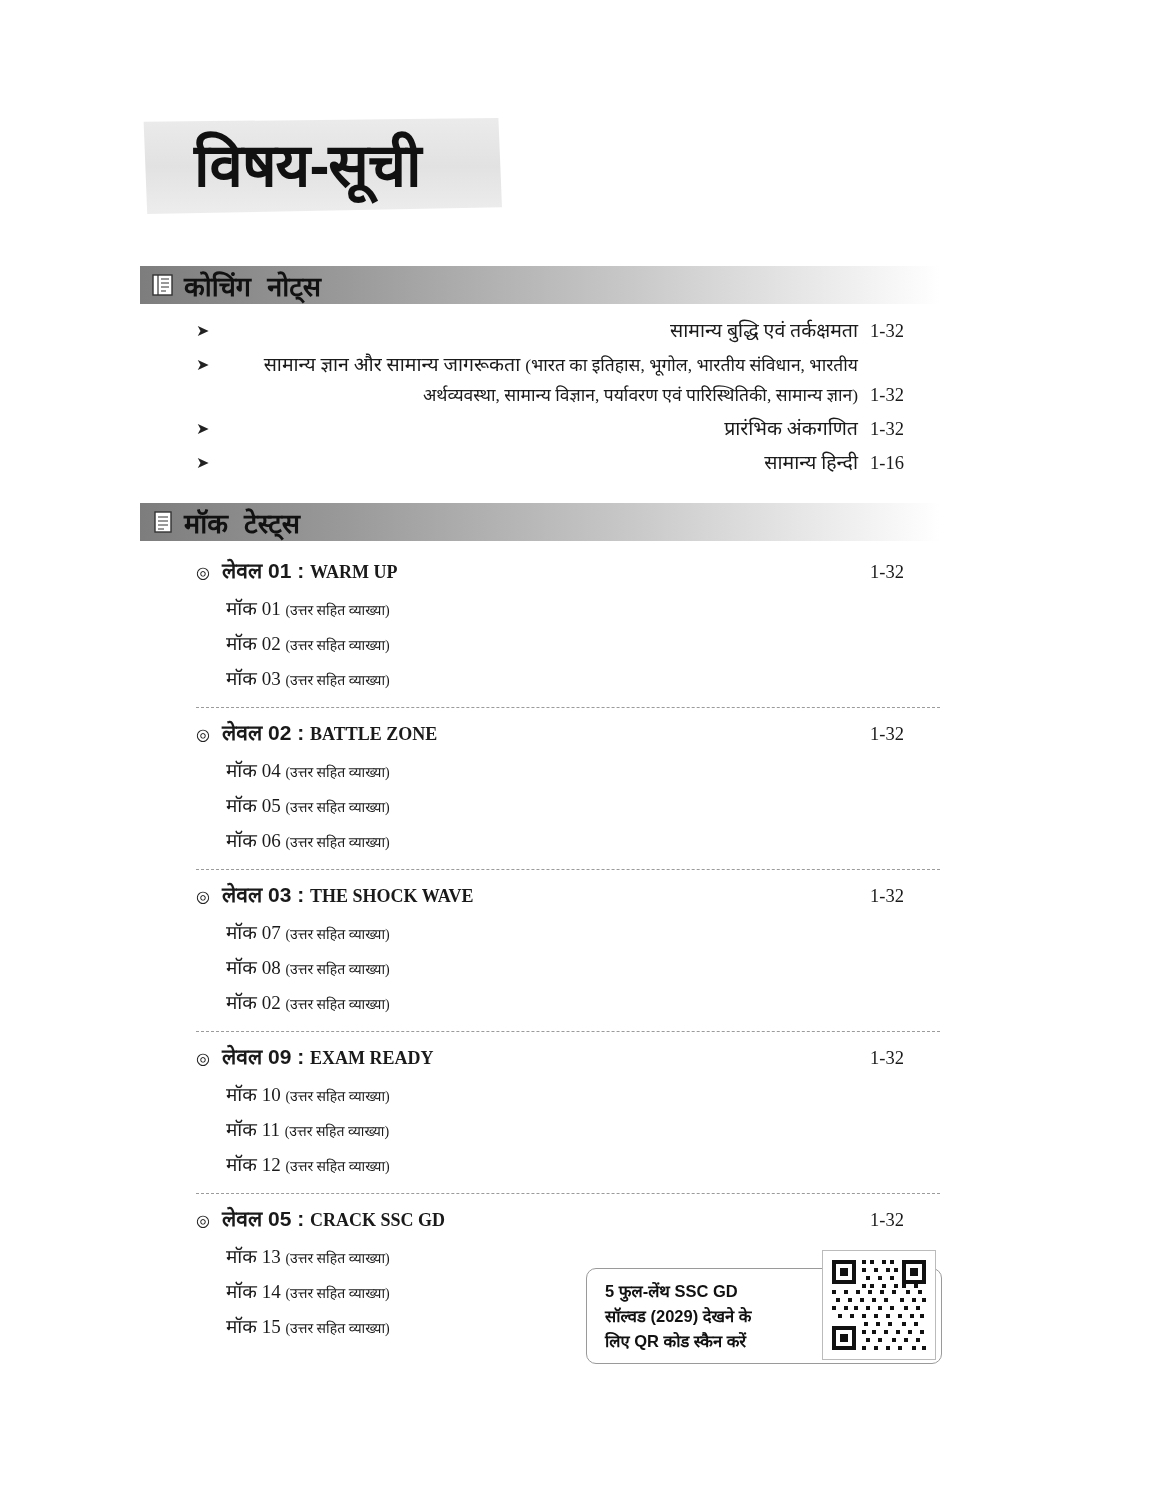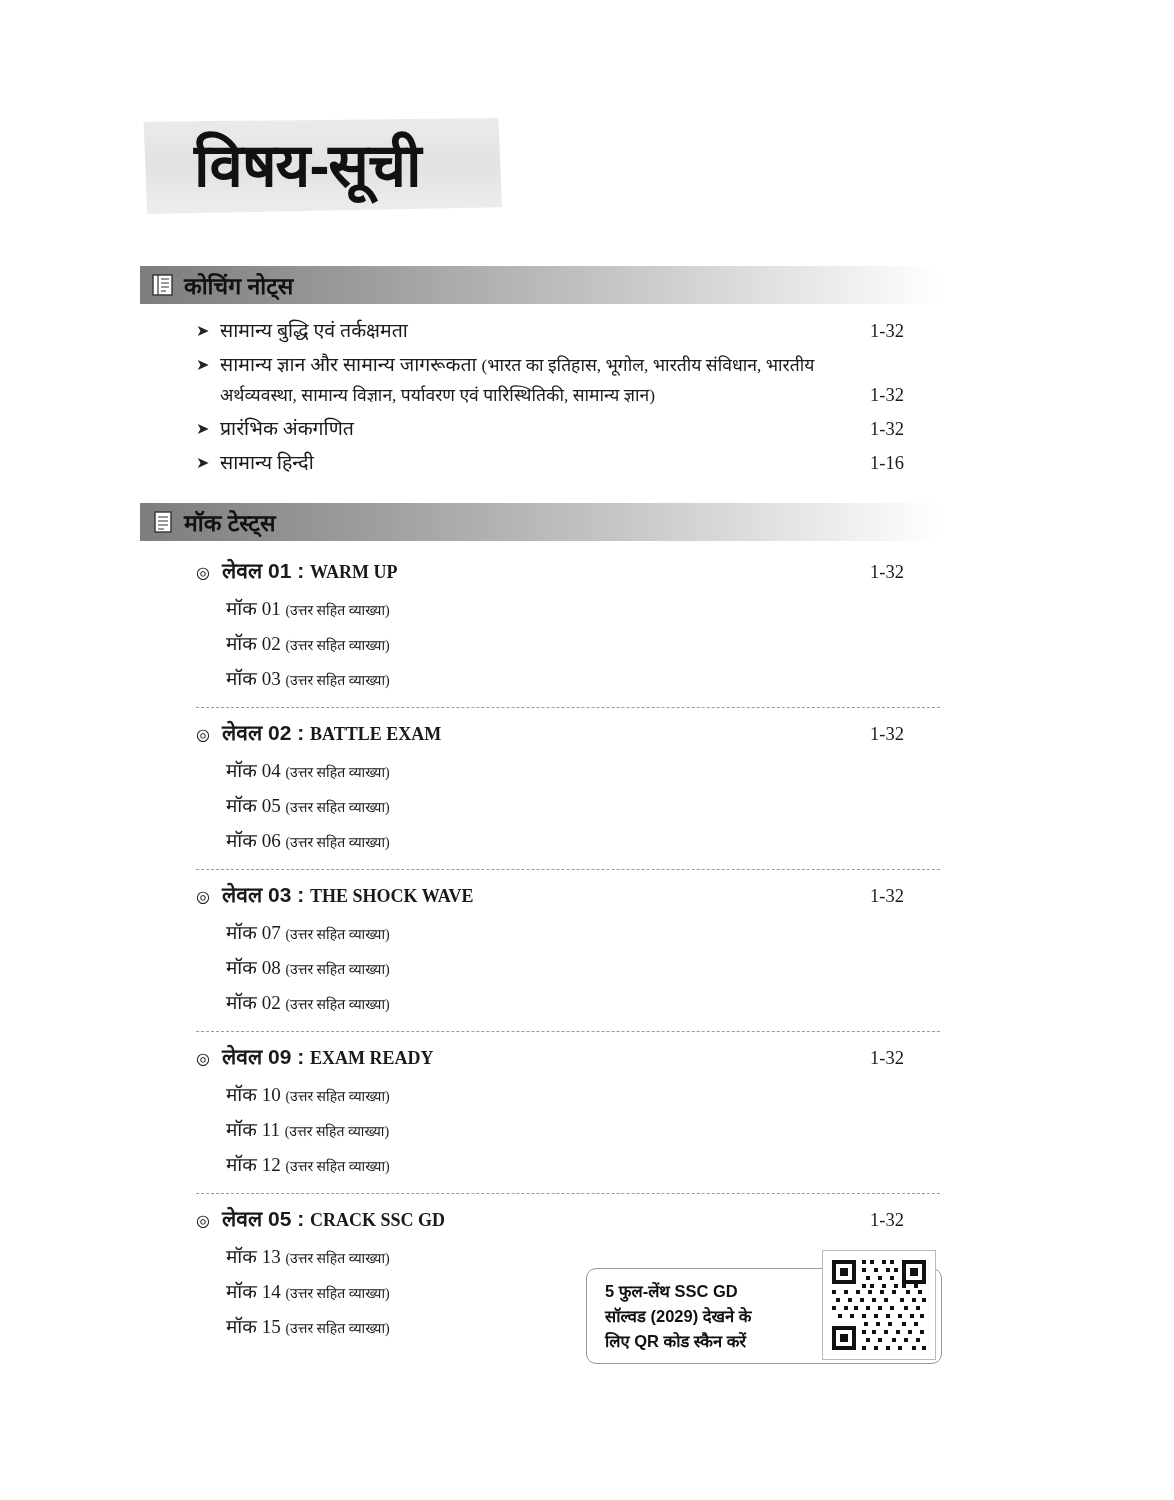--- a/index.html
+++ b/index.html
@@ -62,23 +62,23 @@
   }
   .bar .bar-icon {
     width: 22px; height: 24px;
     margin-right: 10px;
     display: inline-block;
     position: relative;
     flex: 0 0 auto;
   }
   .bar .bar-icon svg { display:block; }
   .bar-label {
-    font-family: Liberation Sans, sans-serif;
+    font-family: Liberation Mono, monospace;
     font-weight: bold;
-    font-size: 23px;
+    font-size: 27px;
     color: #111;
     white-space: nowrap;
   }
 
   #bar-coaching { top: 266px; }
   #bar-mock { top: 503px; }
 
   
   .coaching-list {
     position: absolute;
@@ -96,20 +96,21 @@
   .c-arrow {
     width: 24px;
     flex: 0 0 24px;
     font-size: 16px;
     color: #222;
     line-height: 30px;
   }
   .c-text {
     flex: 1 1 auto;
     padding-right: 12px;
+    text-align: right;
   }
   .c-text .sub {
     font-size: 17.5px;
   }
   .c-page {
     flex: 0 0 70px;
     text-align: left;
     font-size: 18.5px;
     white-space: nowrap;
   }
@@ -276,21 +277,21 @@
       </div>
       <div class="mock-row"><span>मॉक 01 </span><span class="paren">(उत्तर सहित व्याख्या)</span></div>
       <div class="mock-row"><span>मॉक 02 </span><span class="paren">(उत्तर सहित व्याख्या)</span></div>
       <div class="mock-row"><span>मॉक 03 </span><span class="paren">(उत्तर सहित व्याख्या)</span></div>
     </div>
     <div class="divider"></div>
 
     <div class="level-block">
       <div class="level-head">
         <span class="lvl-bullet">◎</span>
-        <span class="lvl-title"><span>लेवल 02 : </span><span class="eng">BATTLE EXAM</span></span>
+        <span class="lvl-title"><span>लेवल 02 : </span><span class="eng">BATTLE ZONE</span></span>
         <span class="lvl-page">1-32</span>
       </div>
       <div class="mock-row"><span>मॉक 04 </span><span class="paren">(उत्तर सहित व्याख्या)</span></div>
       <div class="mock-row"><span>मॉक 05 </span><span class="paren">(उत्तर सहित व्याख्या)</span></div>
       <div class="mock-row"><span>मॉक 06 </span><span class="paren">(उत्तर सहित व्याख्या)</span></div>
     </div>
     <div class="divider"></div>
 
     <div class="level-block">
       <div class="level-head">

